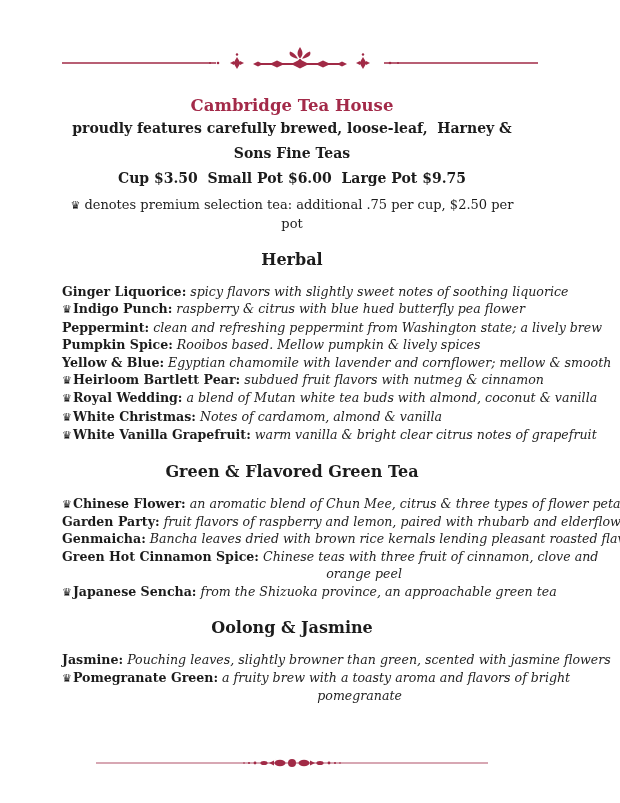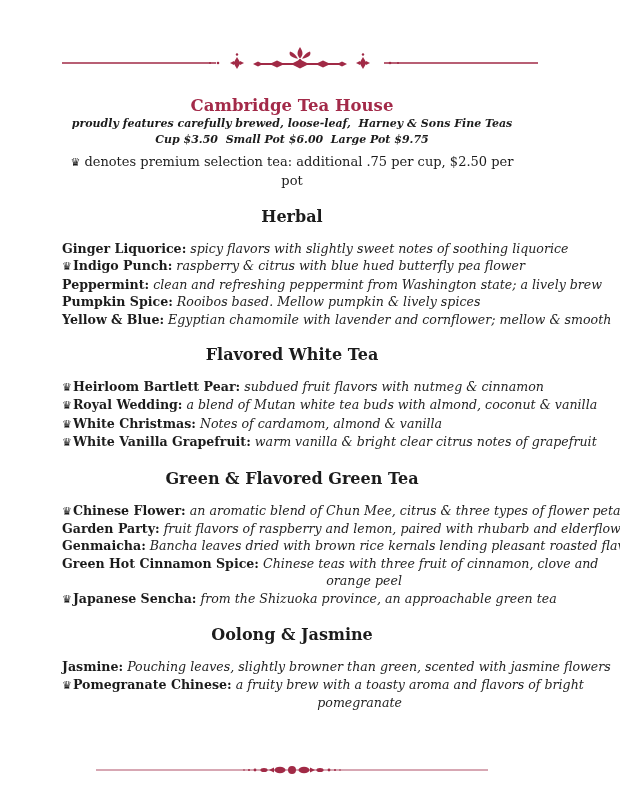--- a/index.html
+++ b/index.html
@@ -29,25 +29,24 @@
 
   .header { text-align: center; margin-top: 20px; }
   .title {
     margin: 0;
     font-size: 16.5px;
     line-height: 21px;
     font-weight: bold;
     color: #a32a49;
   }
   .subtitle {
-    font-size: 11px;
+    font-size: 14px;
     font-weight: bold;
-    line-height: 16px;
+    line-height: 25px;
     white-space: pre-wrap;
-    font-style: italic;
   }
   .premium-note {
     font-size: 13px;
     line-height: 18px;
     margin-top: 5px;
     font-weight: normal;
   }
   .crown {
     font-family: "DejaVu Sans", sans-serif;
     font-size: 11px;
@@ -141,21 +140,20 @@
           <div class="item-line"><span class="item-name">Peppermint:</span><span class="item-desc">clean and refreshing peppermint from Washington state; a lively brew</span></div>
         </div>
         <div class="menu-item">
           <div class="item-line"><span class="item-name">Pumpkin Spice:</span><span class="item-desc">Rooibos based. Mellow pumpkin &amp; lively spices</span></div>
         </div>
         <div class="menu-item">
           <div class="item-line"><span class="item-name">Yellow &amp; Blue:</span><span class="item-desc">Egyptian chamomile with lavender and cornflower; mellow &amp; smooth</span></div>
         </div>
       </section>
       <section class="menu-section">
-        <h2 class="section-heading">Flavored White Tea</h2>
         <div class="menu-item">
           <div class="item-line"><span class="crown">♛</span><span class="item-name">Heirloom Bartlett Pear:</span><span class="item-desc">subdued fruit flavors with nutmeg &amp; cinnamon</span></div>
         </div>
         <div class="menu-item">
           <div class="item-line"><span class="crown">♛</span><span class="item-name">Royal Wedding:</span><span class="item-desc">a blend of Mutan white tea buds with almond, coconut &amp; vanilla</span></div>
         </div>
         <div class="menu-item">
           <div class="item-line"><span class="crown">♛</span><span class="item-name">White Christmas:</span><span class="item-desc">Notes of cardamom, almond &amp; vanilla</span></div>
         </div>
         <div class="menu-item">
@@ -180,21 +178,21 @@
         <div class="menu-item">
           <div class="item-line"><span class="crown">♛</span><span class="item-name">Japanese Sencha:</span><span class="item-desc">from the Shizuoka province, an approachable green tea</span></div>
         </div>
       </section>
       <section class="menu-section">
         <h2 class="section-heading">Oolong &amp; Jasmine</h2>
         <div class="menu-item">
           <div class="item-line"><span class="item-name">Jasmine:</span><span class="item-desc">Pouching leaves, slightly browner than green, scented with jasmine flowers</span></div>
         </div>
         <div class="menu-item">
-          <div class="item-line"><span class="crown">♛</span><span class="item-name">Pomegranate Chinese:</span><span class="item-desc">a fruity brew with a toasty aroma and flavors of bright</span></div>
+          <div class="item-line"><span class="crown">♛</span><span class="item-name">Pomegranate Green:</span><span class="item-desc">a fruity brew with a toasty aroma and flavors of bright</span></div>
           <div class="item-wrap">pomegranate</div>
         </div>
       </section>
     </div>
 
   <svg class="ornament bottom" viewBox="0 0 396 18" xmlns="http://www.w3.org/2000/svg" aria-hidden="true">
     <g fill="#a12a46" stroke="#b05068">
       <line x1="2" y1="9" x2="394" y2="9" stroke-width="1.1"></line>
       <g stroke="none">
         <circle cx="198" cy="9" r="4"></circle>

